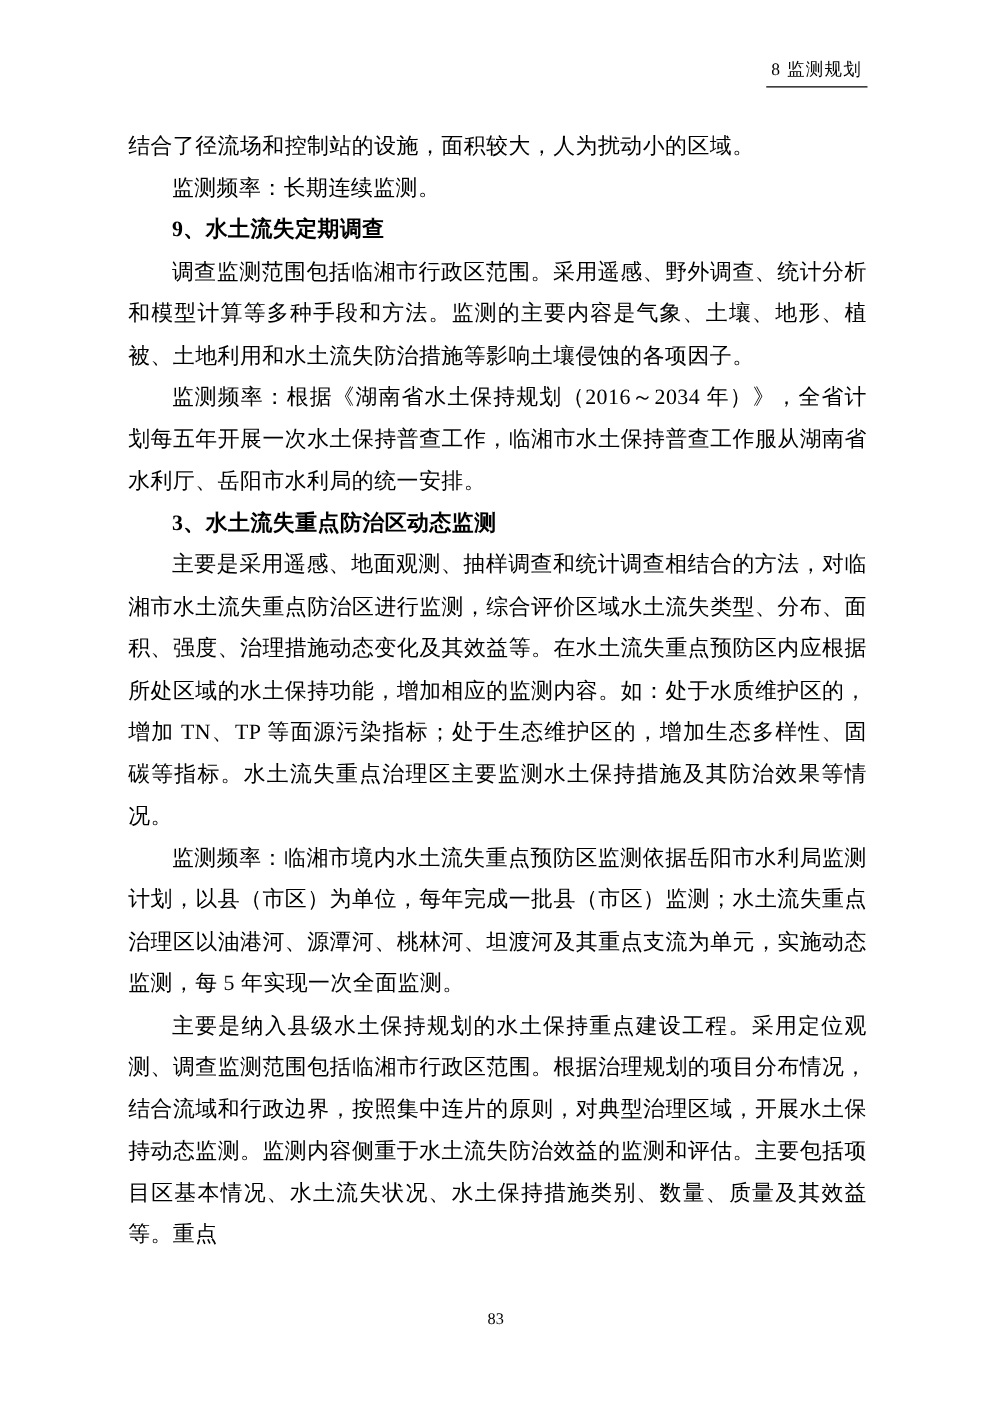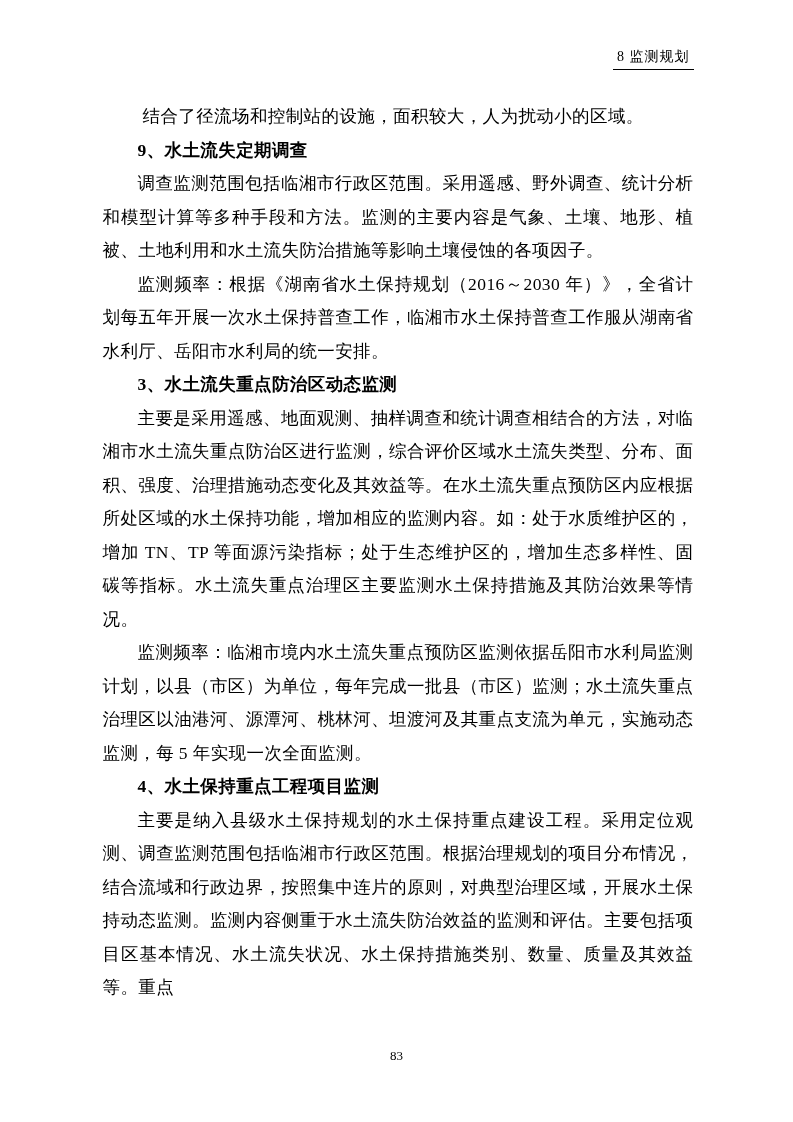--- a/index.html
+++ b/index.html
@@ -34,21 +34,20 @@
     line-height: 33.5px;
     text-align: justify;
     text-justify: inter-ideograph;
     letter-spacing: 0.4px;
   }
   .para {
     text-indent: 2em;
   }
   .para.flush {
     text-indent: 0;
-    margin-left: 40px;
   }
   .heading {
     font-weight: bold;
     text-indent: 2em;
   }
   .page-footer {
     position: absolute;
     left: 0;
     right: 0;
     bottom: 58px;
@@ -63,27 +62,27 @@
 <body>
 
 <div class="page">
 
   <header class="page-header">
     <span class="header-chapter">8  监测规划</span>
   </header>
 
   <main class="doc-body">
     <p class="para flush">结合了径流场和控制站的设施，面积较大，人为扰动小的区域。</p>
+    <p class="para">监测频率：长期连续监测。</p>
     <p class="heading">9、水土流失定期调查</p>
     <p class="para">调查监测范围包括临湘市行政区范围。采用遥感、野外调查、统计分析和模型计算等多种手段和方法。监测的主要内容是气象、土壤、地形、植被、土地利用和水土流失防治措施等影响土壤侵蚀的各项因子。</p>
-    <p class="para">监测频率：根据《湖南省水土保持规划（2016～2030 年）》，全省计划每五年开展一次水土保持普查工作，临湘市水土保持普查工作服从湖南省水利厅、岳阳市水利局的统一安排。</p>
+    <p class="para">监测频率：根据《湖南省水土保持规划（2016～2034 年）》，全省计划每五年开展一次水土保持普查工作，临湘市水土保持普查工作服从湖南省水利厅、岳阳市水利局的统一安排。</p>
     <p class="heading">3、水土流失重点防治区动态监测</p>
     <p class="para">主要是采用遥感、地面观测、抽样调查和统计调查相结合的方法，对临湘市水土流失重点防治区进行监测，综合评价区域水土流失类型、分布、面积、强度、治理措施动态变化及其效益等。在水土流失重点预防区内应根据所处区域的水土保持功能，增加相应的监测内容。如：处于水质维护区的，增加 TN、TP 等面源污染指标；处于生态维护区的，增加生态多样性、固碳等指标。水土流失重点治理区主要监测水土保持措施及其防治效果等情况。</p>
     <p class="para">监测频率：临湘市境内水土流失重点预防区监测依据岳阳市水利局监测计划，以县（市区）为单位，每年完成一批县（市区）监测；水土流失重点治理区以油港河、源潭河、桃林河、坦渡河及其重点支流为单元，实施动态监测，每 5 年实现一次全面监测。</p>
-    <p class="heading">4、水土保持重点工程项目监测</p>
     <p class="para">主要是纳入县级水土保持规划的水土保持重点建设工程。采用定位观测、调查监测范围包括临湘市行政区范围。根据治理规划的项目分布情况，结合流域和行政边界，按照集中连片的原则，对典型治理区域，开展水土保持动态监测。监测内容侧重于水土流失防治效益的监测和评估。主要包括项目区基本情况、水土流失状况、水土保持措施类别、数量、质量及其效益等。重点</p>
   </main>
 
   <footer class="page-footer">
     <span class="page-number">83</span>
   </footer>
 
 </div>
 
 </body></html>

